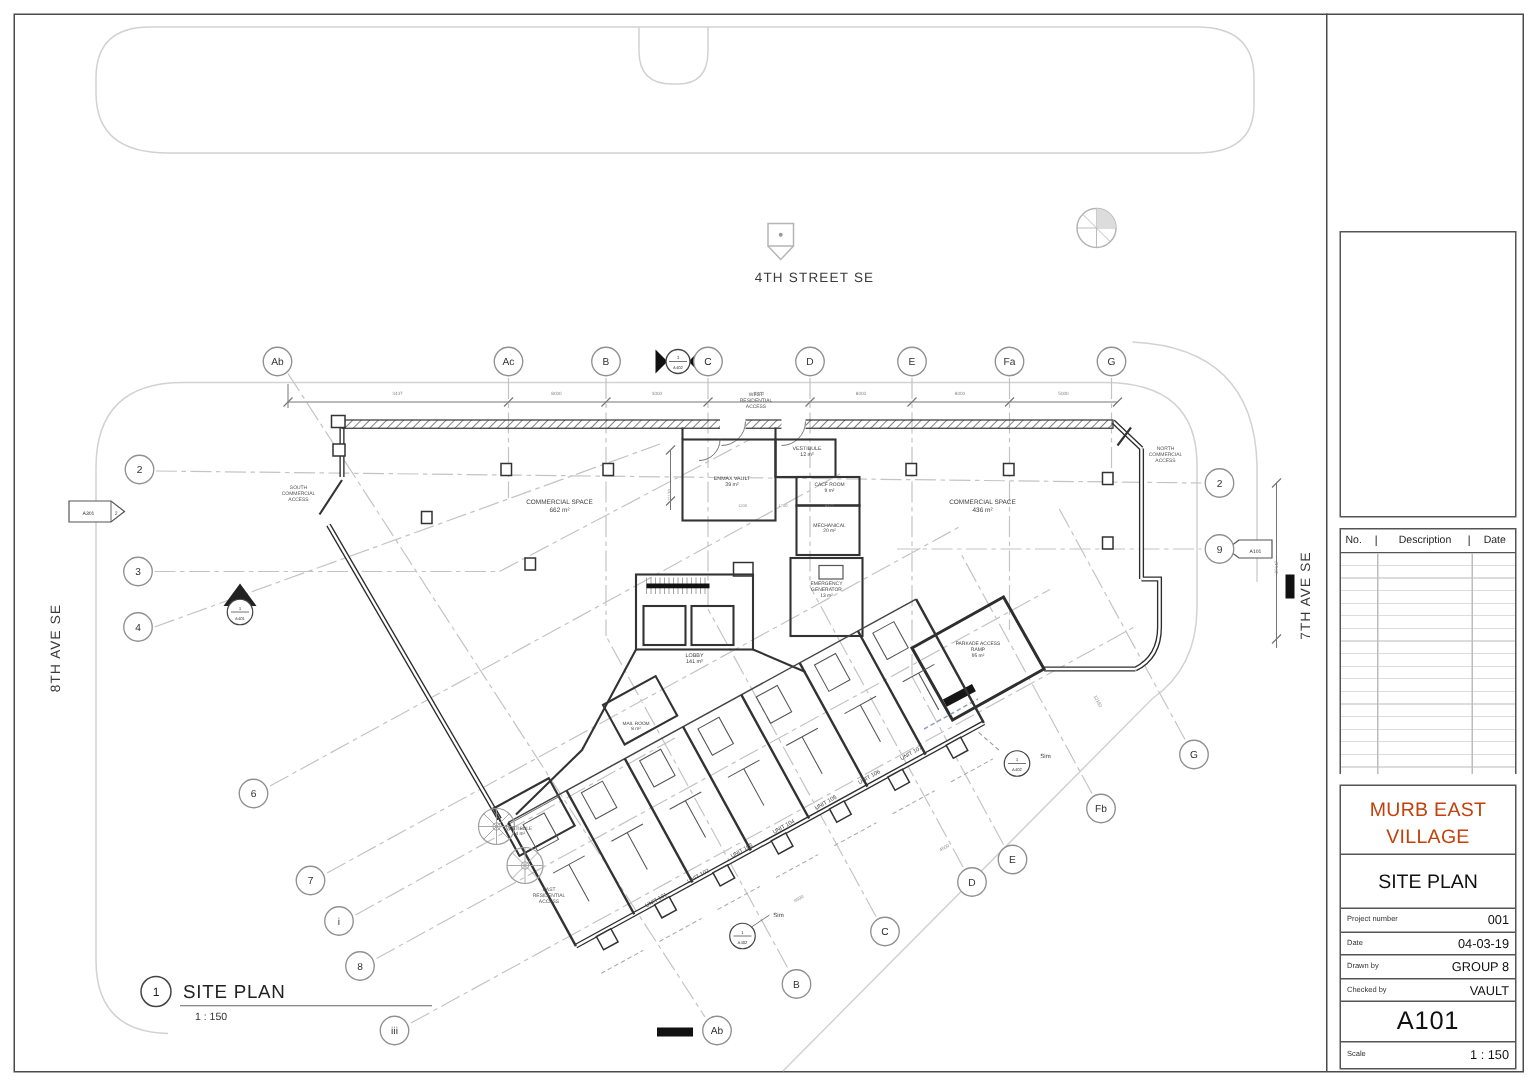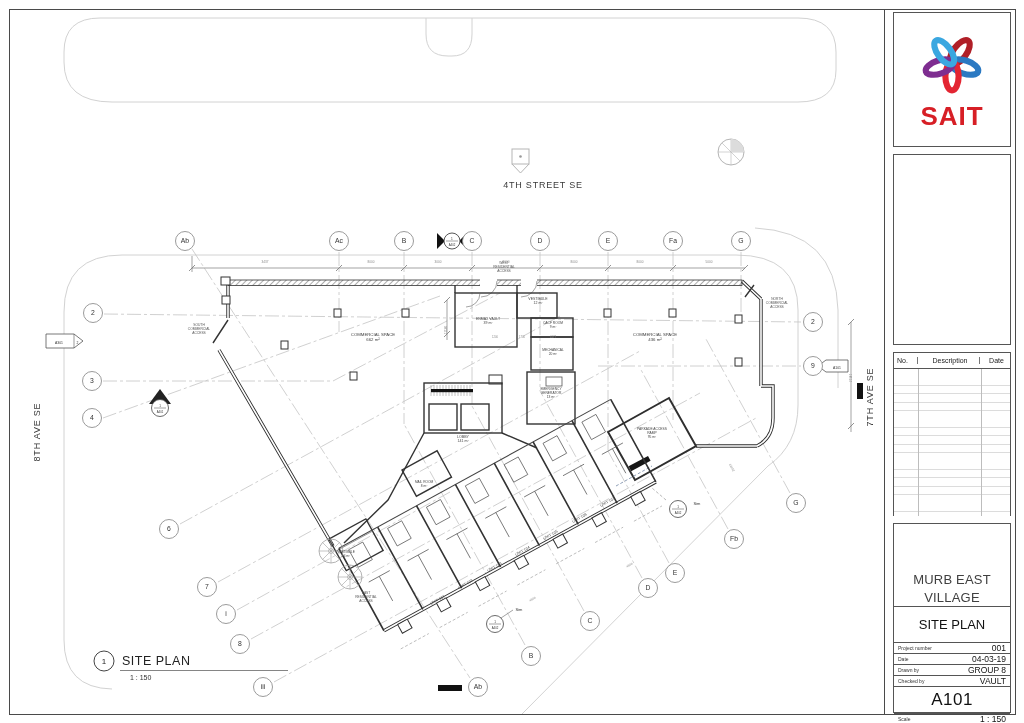--- a/index.html
+++ b/index.html
@@ -20,21 +20,21 @@
   .rev-head span{display:block;box-sizing:border-box;padding-left:3px;}
   .rev-c1{width:24px;border-right:1px solid #777;}
   .rev-c2{width:62px;border-right:1px solid #777;text-align:center;}
   .rev-c3{width:30px;text-align:center;}
   .rev-body{position:relative;height:147px;
     background:repeating-linear-gradient(to bottom,#fff 0 7.6px,#dcdcdc 7.6px 8.4px);}
   .rev-v{position:absolute;top:0;bottom:0;width:1px;background:#bdbdbd;}
   .rev-v1{left:24px;} .rev-v2{left:87px;}
   .tb-info{top:523px;height:190px;display:flex;flex-direction:column;}
   .tb-project{height:46px;border-bottom:1px solid #555;text-align:center;font-size:13px;line-height:1.35;
-    padding-top:7px;box-sizing:border-box;color:#404040;letter-spacing:.2px;margin-top:40px;}
+    padding-top:7px;box-sizing:border-box;color:#c2410c;letter-spacing:.2px;}
   .tb-title{height:35px;border-bottom:1px solid #555;text-align:center;font-size:13px;line-height:35px;color:#111;}
   .tb-field{height:15.5px;border-bottom:1px solid #555;display:flex;justify-content:space-between;
     align-items:center;padding:0 4px;box-sizing:border-box;}
   .tb-field .fl{font-size:5px;color:#333;}
   .tb-field .fv{font-size:8.5px;color:#111;}
   .tb-sheetno{height:26px;border-bottom:1px solid #555;text-align:center;font-size:17px;line-height:26px;
     color:#111;letter-spacing:.5px;}
   .tb-scale{height:16px;border-bottom:none;}
   
   .st{stroke:#d2d2d2;stroke-width:1;fill:none;}
@@ -377,32 +377,20 @@
       <text x="852" y="378" text-anchor="middle" font-size="3.1" fill="#8a8a8a" transform="rotate(-90 852 378)"><tspan x="852" dy="0">27147</tspan></text>
       <text x="495" y="338" text-anchor="middle" font-size="2.7" fill="#8a8a8a"><tspan x="495" dy="0">1200</tspan></text>
       <text x="522" y="338" text-anchor="middle" font-size="2.7" fill="#8a8a8a"><tspan x="522" dy="0">1700</tspan></text>
       <text x="553" y="338" text-anchor="middle" font-size="2.7" fill="#8a8a8a"><tspan x="553" dy="0">4177</tspan></text>
       <text x="533" y="600" text-anchor="middle" font-size="3.1" fill="#8a8a8a" transform="rotate(-29 533 600)"><tspan x="533" dy="0">4500</tspan></text>
       <text x="630" y="566" text-anchor="middle" font-size="3.1" fill="#8a8a8a" transform="rotate(-29 630 566)"><tspan x="630" dy="0">4500</tspan></text>
       <text x="731" y="468" text-anchor="middle" font-size="3.1" fill="#8a8a8a" transform="rotate(62 731 468)"><tspan x="731" dy="0">12192</tspan></text>
     </svg>
 
   <div class="titleblock">
-    <div class="tb-box tb-logo">
-      <svg width="72" height="72" viewBox="-36 -38 72 76">
-        <g>
-          <ellipse cx="0" cy="-14" rx="7" ry="15" stroke="#b01f27" stroke-width="6.5" fill="none" transform="rotate(36)"></ellipse>
-          <ellipse cx="0" cy="-14" rx="7" ry="15" stroke="#2b79c2" stroke-width="6.5" fill="none" transform="rotate(108)"></ellipse>
-          <ellipse cx="0" cy="-14" rx="7" ry="15" stroke="#e32532" stroke-width="6.5" fill="none" transform="rotate(180)"></ellipse>
-          <ellipse cx="0" cy="-14" rx="7" ry="15" stroke="#7e2d90" stroke-width="6.5" fill="none" transform="rotate(252)"></ellipse>
-          <ellipse cx="0" cy="-14" rx="7" ry="15" stroke="#3aa7e0" stroke-width="6.5" fill="none" transform="rotate(324)"></ellipse>
-        </g>
-      </svg>
-      <div class="logo-text">SAIT</div>
-    </div>
 
     <div class="tb-box tb-empty"></div>
 
     <div class="tb-box tb-rev">
       <div class="rev-head">
         <span class="rev-c1">No.</span>
         <span class="rev-c2">Description</span>
         <span class="rev-c3">Date</span>
       </div>
       <div class="rev-body">

